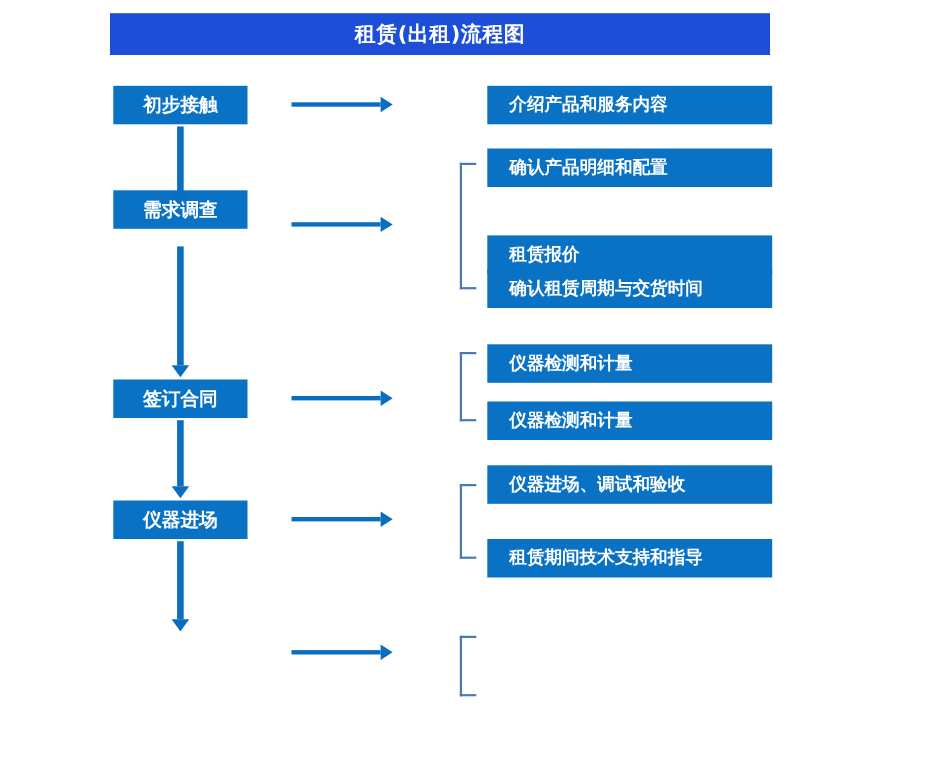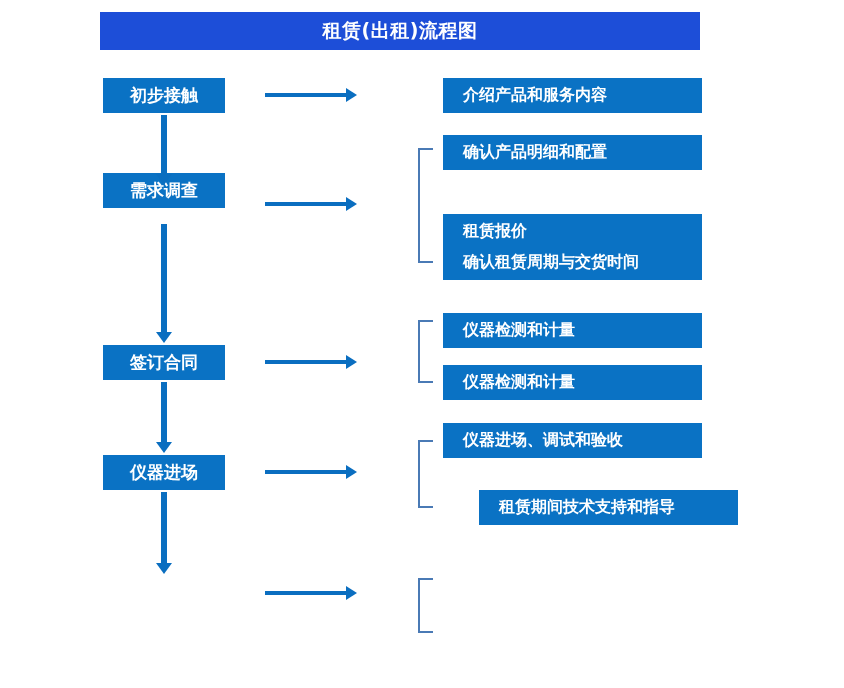--- a/index.html
+++ b/index.html
@@ -229,17 +229,17 @@
   <div class="box detail" style="top:203px;margin-top:11px;">租赁报价</div>
 
   <div class="box detail" style="top:245px;">确认租赁周期与交货时间</div>
 
   <div class="box detail" style="top:313px;">仪器检测和计量</div>
 
   <div class="box detail" style="top:365px;">仪器检测和计量</div>
 
   <div class="box detail" style="top:423px;">仪器进场、调试和验收</div>
 
-  <div class="box detail" style="top:490px;margin-left:36px;">租赁期间技术支持和指导</div>
+  <div class="box detail" style="top:490px;">租赁期间技术支持和指导</div>
 
 
 
 </div>
 
 </body></html>

